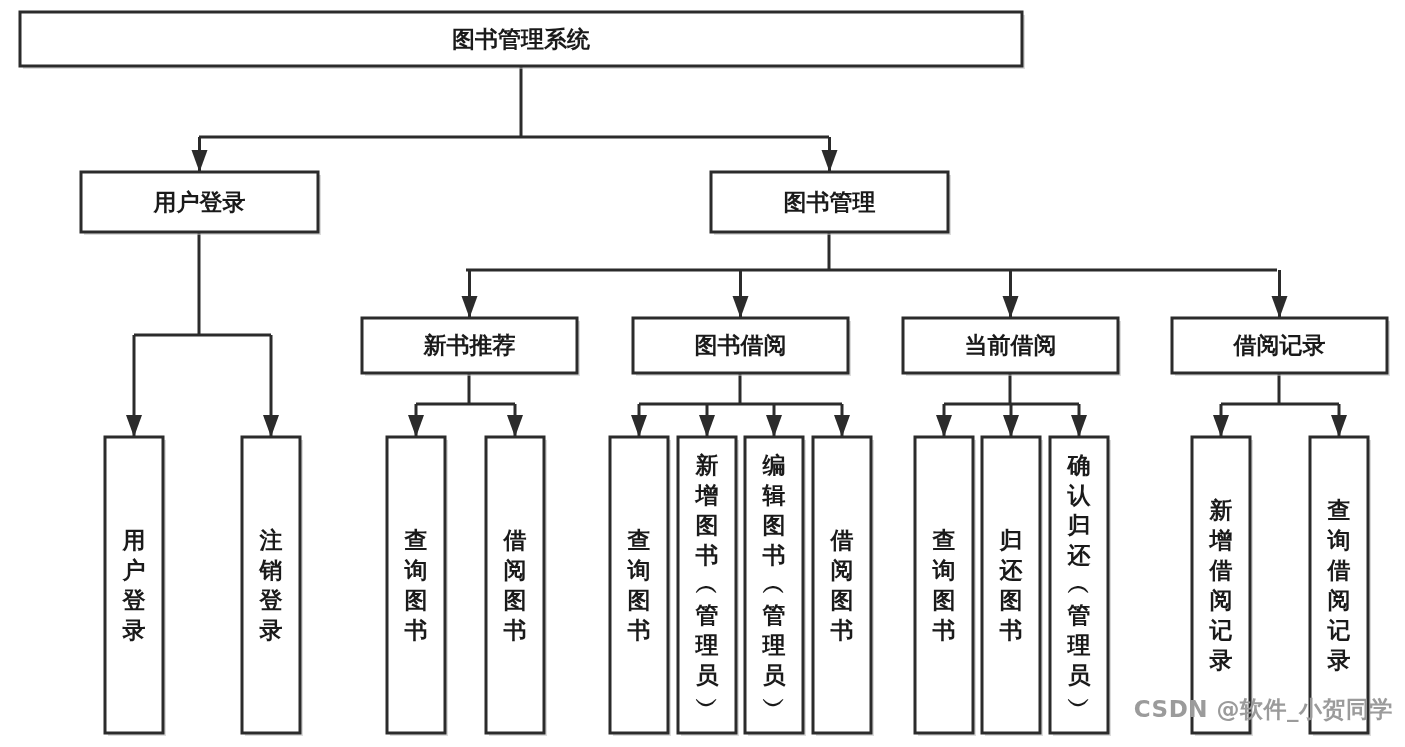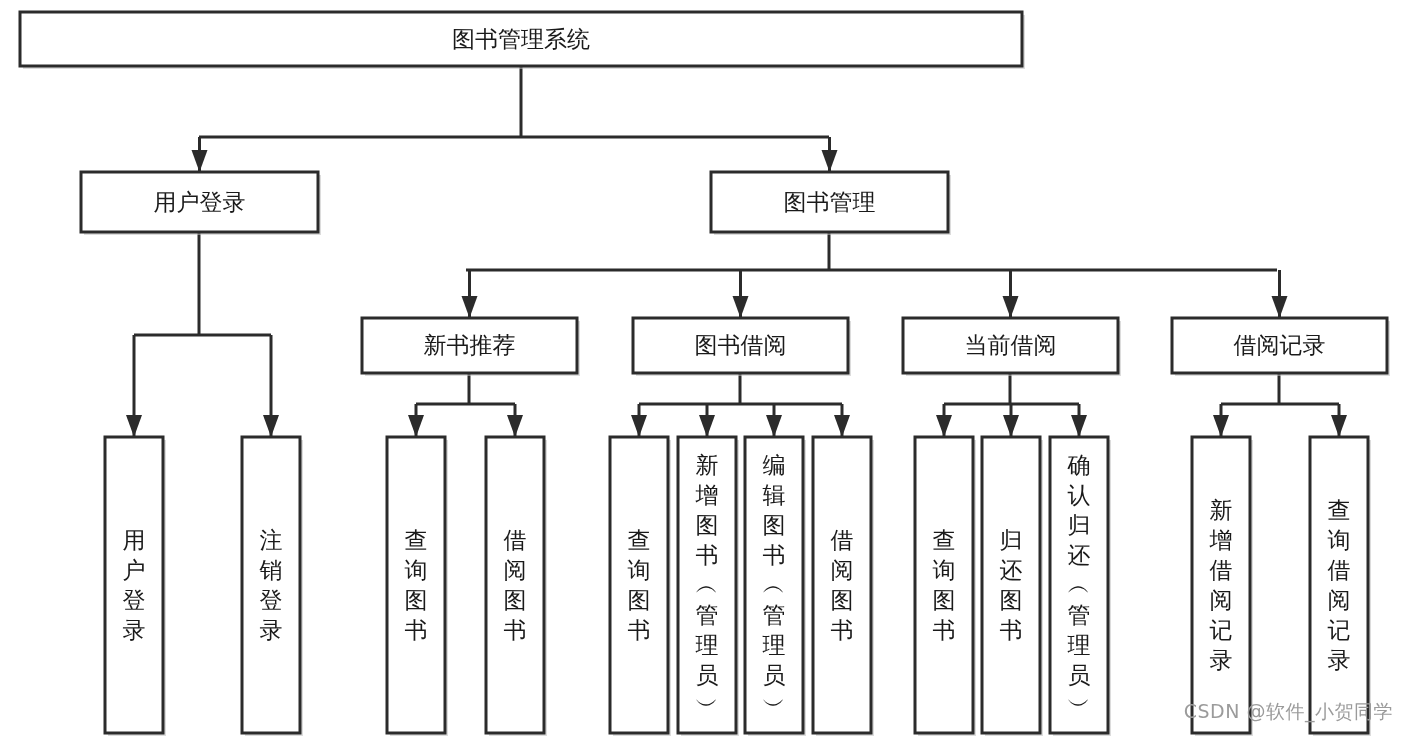--- a/index.html
+++ b/index.html
@@ -12,20 +12,21 @@
     width: 1405px;
     height: 747px;
     overflow: hidden;
     font-family: "DejaVu Sans", "Liberation Sans", sans-serif;
   }
   #diagram-root {
     position: relative;
     width: 1405px;
     height: 731px;
     background: #ffffff;
+    font-weight: bold;
   }
   svg.flowchart {
     display: block;
     width: 1405px;
     height: 747px;
   }
   .node-box {
     fill: #ffffff;
     stroke: #2b2b2b;
     stroke-width: 3;
@@ -56,21 +57,21 @@
     fill: #1a1a1a;
     font-family: "DejaVu Sans", "Liberation Sans", sans-serif;
     font-size: 23px;
     text-anchor: middle;
   }
   .watermark {
     position: absolute;
     right: 12px;
     bottom: 6px;
     font-family: "DejaVu Sans", "Liberation Sans", sans-serif;
-    font-size: 19px;
+    font-size: 23px;
     color: #9b9b9b;
     white-space: nowrap;
     letter-spacing: 0.5px;
     pointer-events: none;
   }
 </style>
 </head>
 <body>
 
 <div id="diagram-root">

